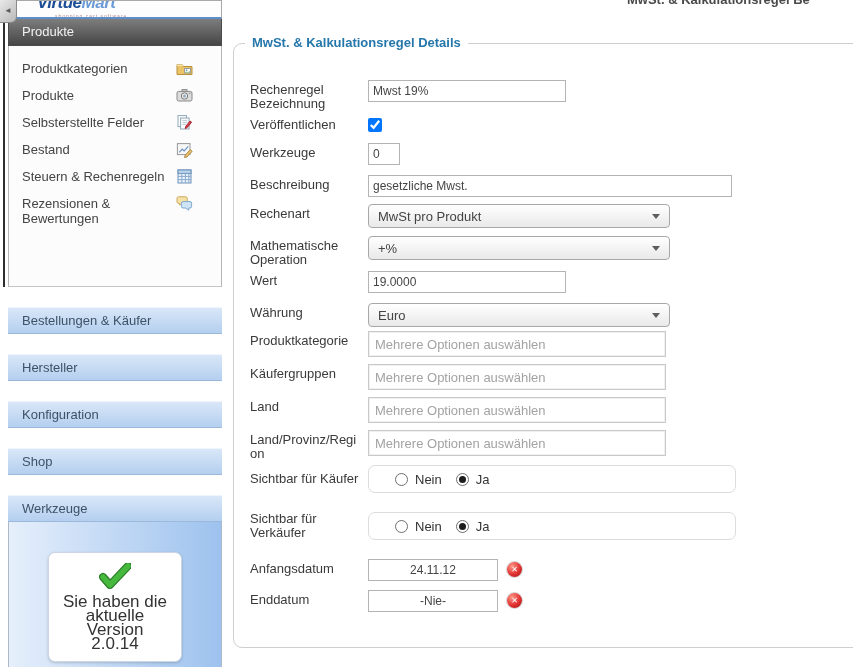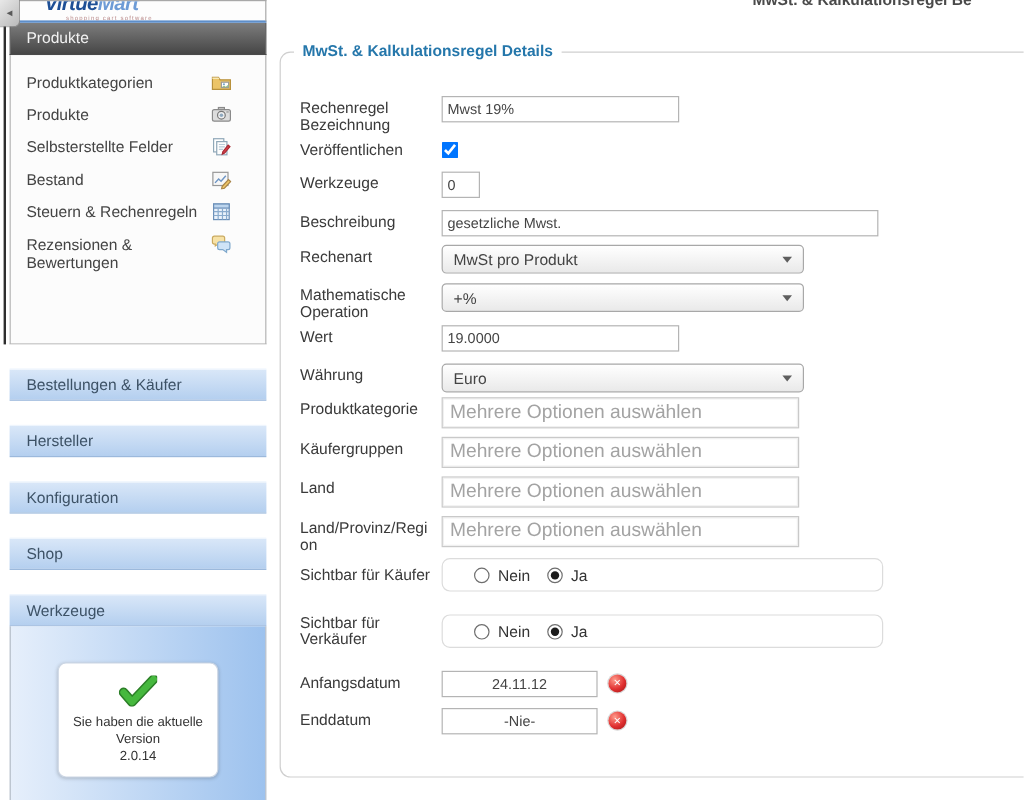--- a/index.html
+++ b/index.html
@@ -60,21 +60,21 @@
     height:244px;
     background:linear-gradient(to right,#e6effb,#9dc2ee);
     border:1px solid #aeb8c6; border-top:none;
     padding-top:30px;
   }
   .version-box {
     width:134px; margin:0 auto; background:#ffffff;
     border:1px solid #ccd6e4; border-radius:7px;
     box-shadow:0 1px 3px rgba(0,0,0,0.18);
     padding:8px 6px 10px 6px; text-align:center;
-    font-size:11px; line-height:14px; color:#333;
+    font-size:17px; line-height:14px; color:#333;
   }
   .version-box svg { display:block; margin:2px auto 6px auto; }
 
   
   .title-clip { position:absolute; left:627px; top:0; width:230px; height:8px; overflow:hidden; }
   .title-clip .t { margin-top:-8px; font-weight:bold; font-size:13px; color:#4a4a4a; white-space:nowrap; }
 
   .panel {
     position:absolute; left:233px; top:43px; width:640px; height:605px;
     border:1px solid #cfcfcf; border-radius:9px;
@@ -109,21 +109,21 @@
     border:1px solid #a8a8a8; border-radius:4px;
     color:#444; cursor:pointer;
   }
   .select .arrow {
     width:0; height:0; border-left:4px solid transparent; border-right:4px solid transparent;
     border-top:5px solid #5e5e5e;
   }
 
   .multi {
     width:298px; height:26px; border:1px solid #c9c9c9; box-shadow:inset 0 0 0 1px #f0f0f0;
-    font-family:inherit; font-size:16px; padding:2px 6px; color:#444;
+    font-family:inherit; font-size:13px; padding:2px 6px; color:#444;
   }
   .multi::placeholder { color:#a3a3a3; opacity:1; }
 
   .radio-box {
     width:368px; height:28px; border:1px solid #dcdcdc; border-radius:7px;
     display:flex; align-items:center; padding-left:26px;
   }
   .radio {
     width:13px; height:13px; border-radius:50%; border:1px solid #6e6e6e; background:#fff;
     display:inline-flex; align-items:center; justify-content:center; cursor:pointer;

